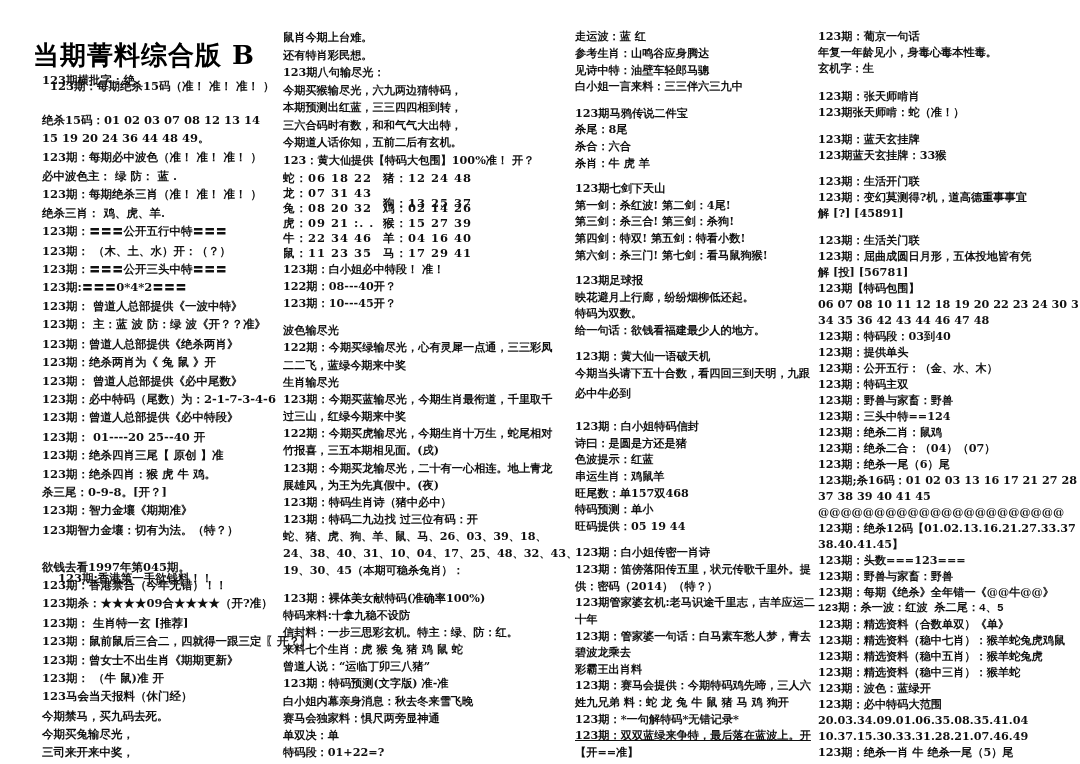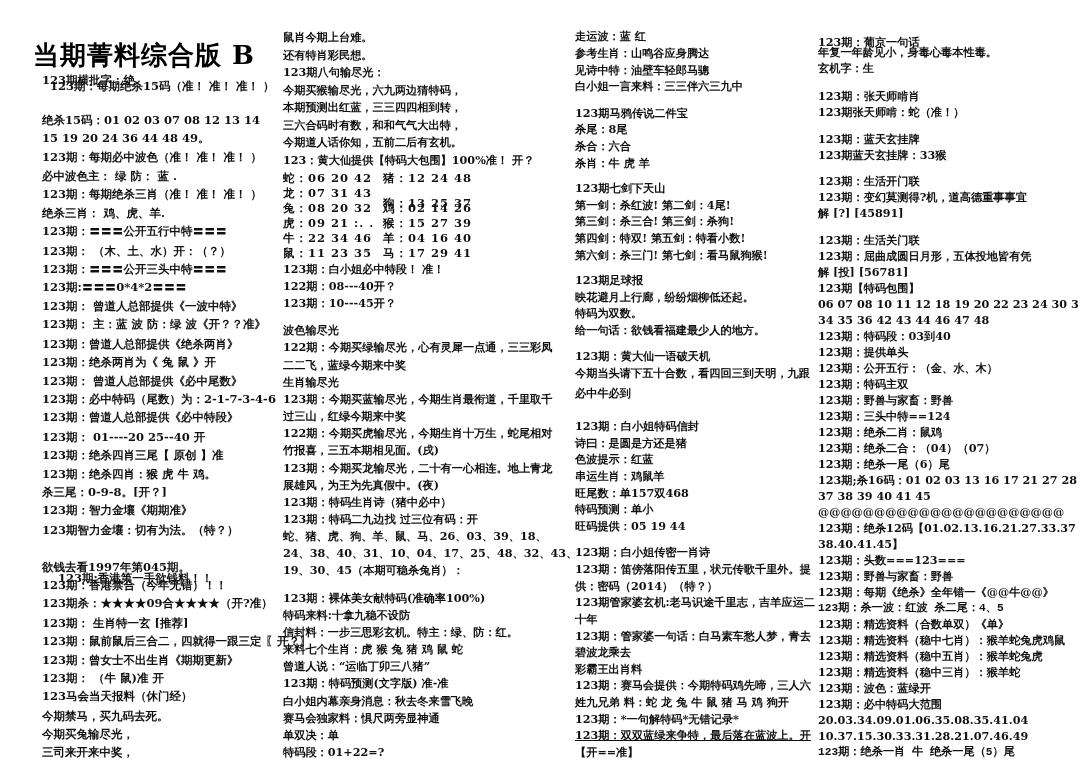--- a/index.html
+++ b/index.html
@@ -92,21 +92,21 @@
       <div class="line" style="top: 608px;">特码来料:十拿九稳不设防</div>
       <div class="line" style="top: 625px;">信封料：一步三思彩玄机。特主：绿、防：红。</div>
       <div class="line" style="top: 642px;">来料七个生肖：虎 猴 兔 猪 鸡 鼠 蛇</div>
       <div class="line" style="top: 659px;">曾道人说：“运临丁卯三八猪”</div>
       <div class="line" style="top: 676px;">123期：特码预测(文字版) 准-准</div>
       <div class="line" style="top: 694px;">白小姐内幕亲身消息：秋去冬来雪飞晚</div>
       <div class="line" style="top: 711px;">赛马会独家料：惧尺两旁显神通</div>
       <div class="line" style="top: 728px;">单双决：单</div>
       <div class="line" style="top: 745px;">特码段：01+22=?</div>
       <div class="zodiac-grid" style="top: 171px;">
-        <div class="zodiac-cell" style="left: 0px; top: 0px;">蛇：06 20 42</div>
+        <div class="zodiac-cell" style="left: 0px; top: 0px;">蛇：06 18 22</div>
         <div class="zodiac-cell" style="left: 0px; top: 15px;">龙：07 31 43</div>
         <div class="zodiac-cell" style="left: 0px; top: 30px;">兔：08 20 32</div>
         <div class="zodiac-cell" style="left: 0px; top: 45px;">虎：09 21 :. .</div>
         <div class="zodiac-cell" style="left: 0px; top: 60px;">牛：22 34 46</div>
         <div class="zodiac-cell" style="left: 0px; top: 75px;">鼠：11 23 35</div>
         <div class="zodiac-cell" style="left: 100px; top: 0px;">猪：12 24 48</div>
         <div class="zodiac-cell" style="left: 100px; top: 25px;">狗：13 25 37</div>
         <div class="zodiac-cell" style="left: 100px; top: 30px;">鸡：02 14 26</div>
         <div class="zodiac-cell" style="left: 100px; top: 45px;">猴：15 27 39</div>
         <div class="zodiac-cell" style="left: 100px; top: 60px;">羊：04 16 40</div>
@@ -149,21 +149,21 @@
       <div class="line" style="top: 629px;">123期：管家婆一句话：白马素车愁人梦，青去</div>
       <div class="line" style="top: 645px;">碧波龙乘去</div>
       <div class="line" style="top: 662px;">彩霸王出肖料</div>
       <div class="line" style="top: 678px;">123期：赛马会提供：今期特码鸡先啼，三人六</div>
       <div class="line" style="top: 695px;">姓九兄弟 料：蛇 龙 兔 牛 鼠 猪 马 鸡 狗开</div>
       <div class="line" style="top: 712px;">123期：*一句解特码*无错记录*</div>
       <div class="line" style="top: 728px; text-decoration: underline;">123期：双双蓝绿来争特，最后落在蓝波上。开</div>
       <div class="line" style="top: 745px;">【开==准】</div>
     </div>
   <div class="col c4" style="left:818px;">
-      <div class="line" style="top: 35px;">123期：葡京一句话</div>
+      <div class="line" style="top: 29px;">123期：葡京一句话</div>
       <div class="line" style="top: 45px;">年复一年龄见小，身毒心毒本性毒。</div>
       <div class="line" style="top: 61px;">玄机字：生</div>
       <div class="line" style="top: 89px; text-align: center;">123期：张天师啃肖</div>
       <div class="line" style="top: 105px;">123期张天师啃：蛇（准！）</div>
       <div class="line" style="top: 132px;">123期：蓝天玄挂牌</div>
       <div class="line" style="top: 148px;">123期蓝天玄挂牌：33猴</div>
       <div class="line" style="top: 174px;">123期：生活开门联</div>
       <div class="line" style="top: 190px;">123期：变幻莫测得?机，道高德重事事宜</div>
       <div class="line" style="top: 206px; text-align: center;">解 [?] [45891]</div>
       <div class="line" style="top: 233px;">123期：生活关门联</div>
@@ -191,15 +191,15 @@
       <div class="line" style="top: 585px;">123期：每期《绝杀》全年错一《@@牛@@》</div>
       <div class="line" style="top: 601px; font-family: Liberation Mono, monospace;">123期：杀一波：红波 杀二尾：4、5</div>
       <div class="line" style="top: 617px;">123期：精选资料（合数单双）《单》</div>
       <div class="line" style="top: 633px;">123期：精选资料（稳中七肖）：猴羊蛇兔虎鸡鼠</div>
       <div class="line" style="top: 649px;">123期：精选资料（稳中五肖）：猴羊蛇兔虎</div>
       <div class="line" style="top: 665px;">123期：精选资料（稳中三肖）：猴羊蛇</div>
       <div class="line" style="top: 681px;">123期：波色：蓝绿开</div>
       <div class="line" style="top: 697px;">123期：必中特码大范围</div>
       <div class="line" style="top: 713px;">20.03.34.09.01.06.35.08.35.41.04</div>
       <div class="line" style="top: 729px;">10.37.15.30.33.31.28.21.07.46.49</div>
-      <div class="line" style="top: 745px; font-family: Liberation Mono, monospace;">123期：绝杀一肖 牛 绝杀一尾（5）尾</div>
+      <div class="line" style="top: 745px;">123期：绝杀一肖 牛 绝杀一尾（5）尾</div>
     </div>
 </div>
 
 </body></html>

